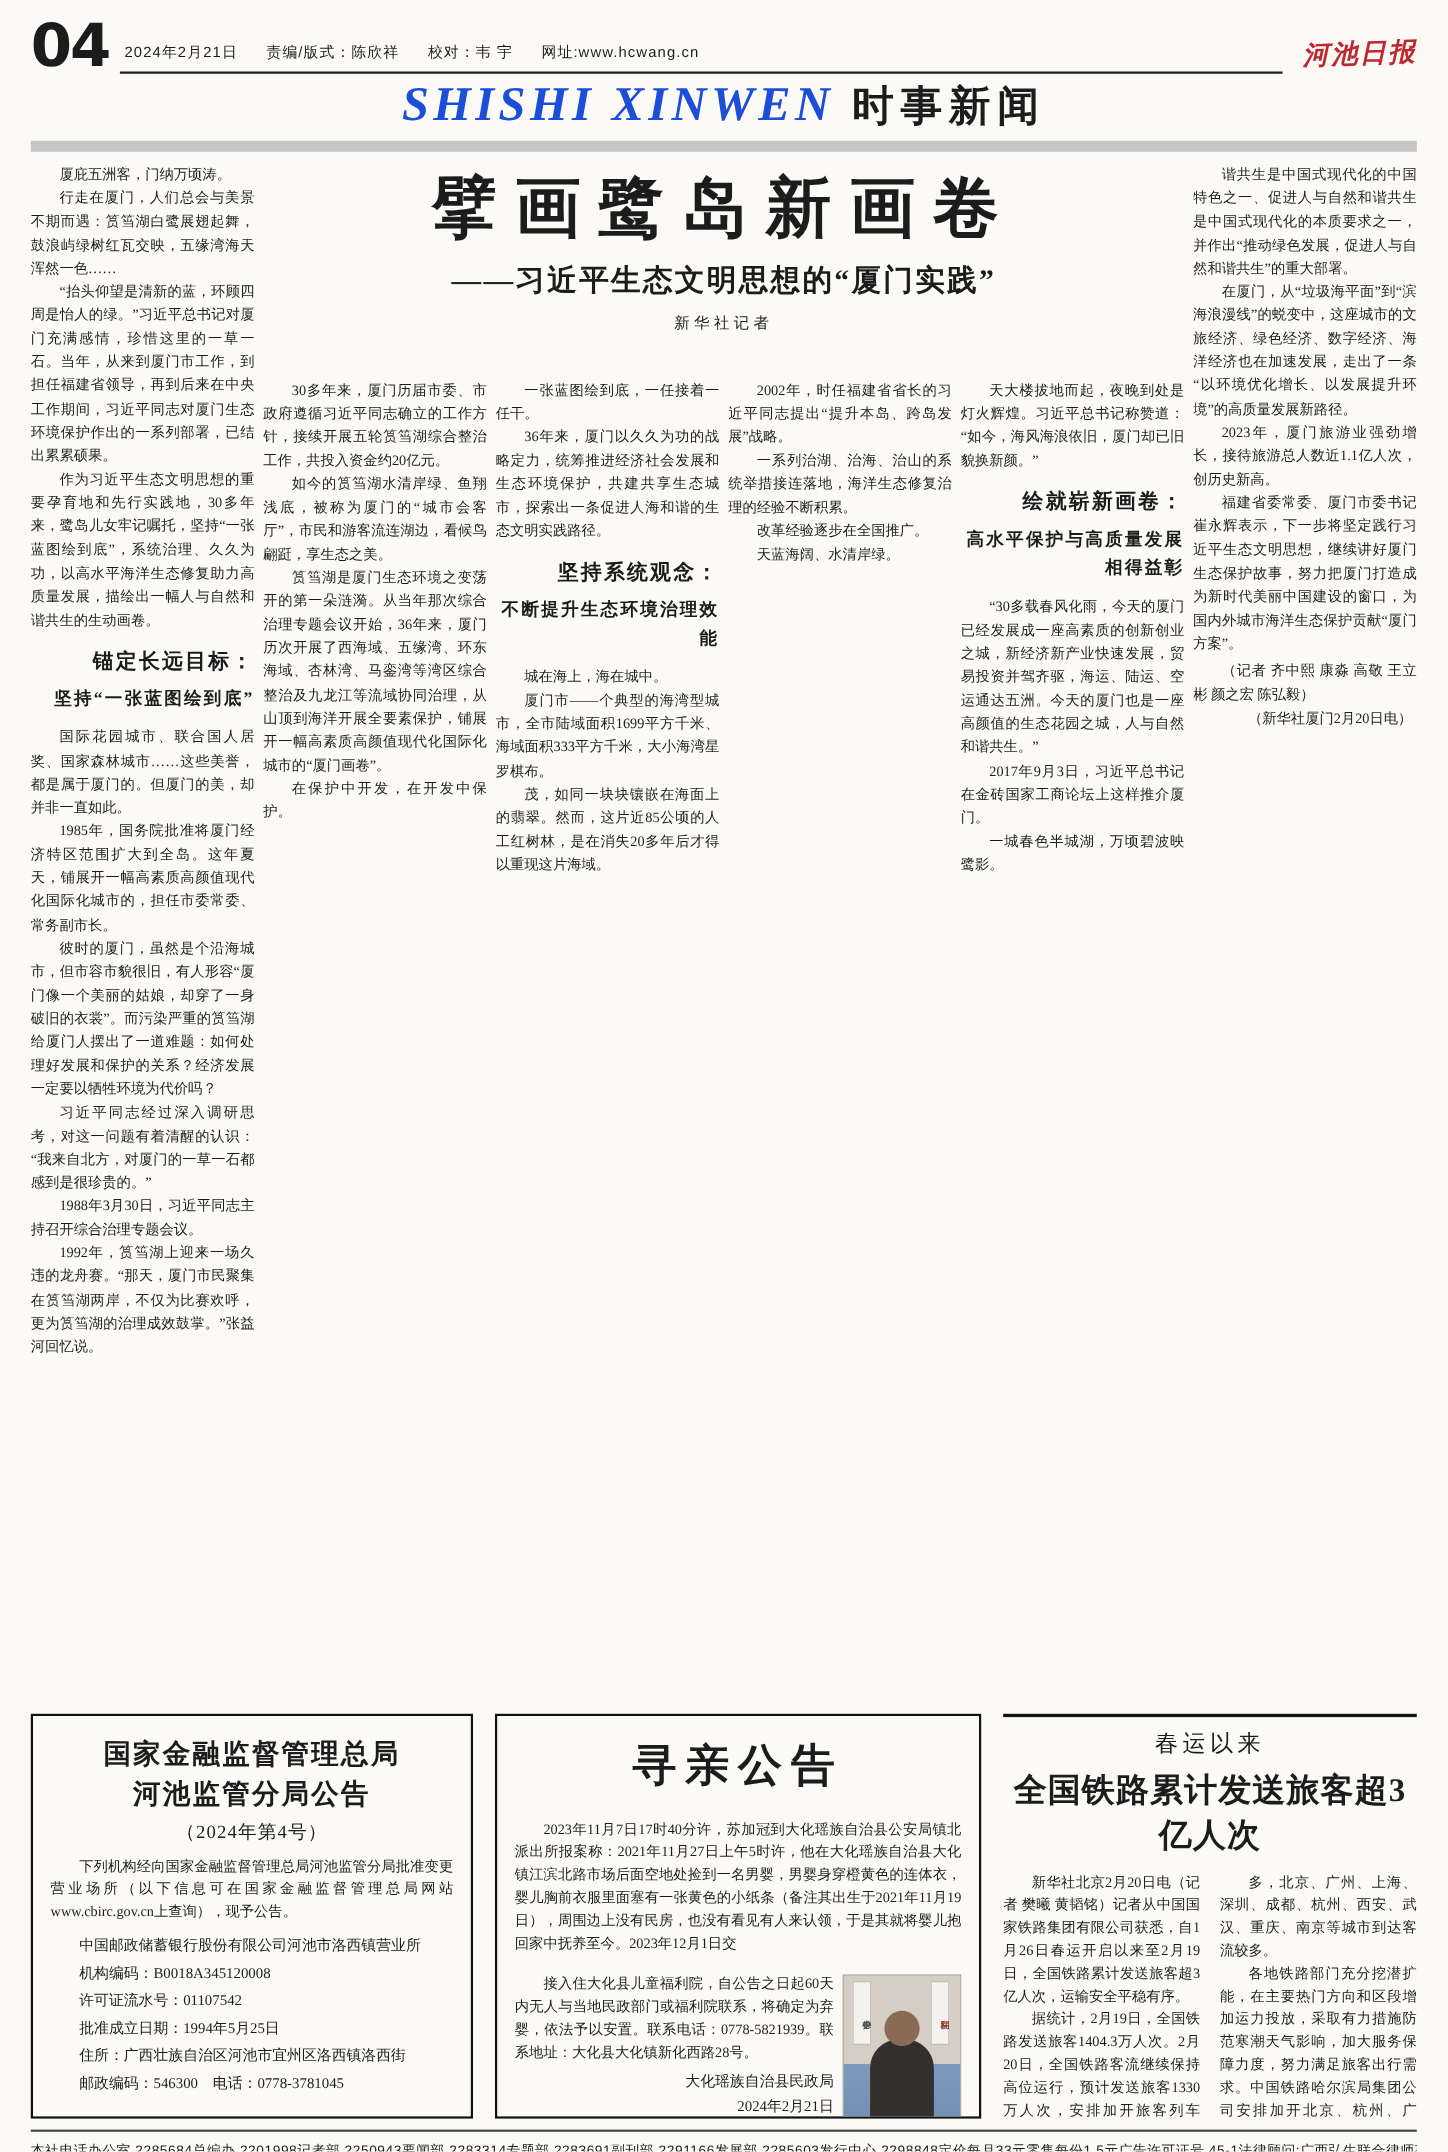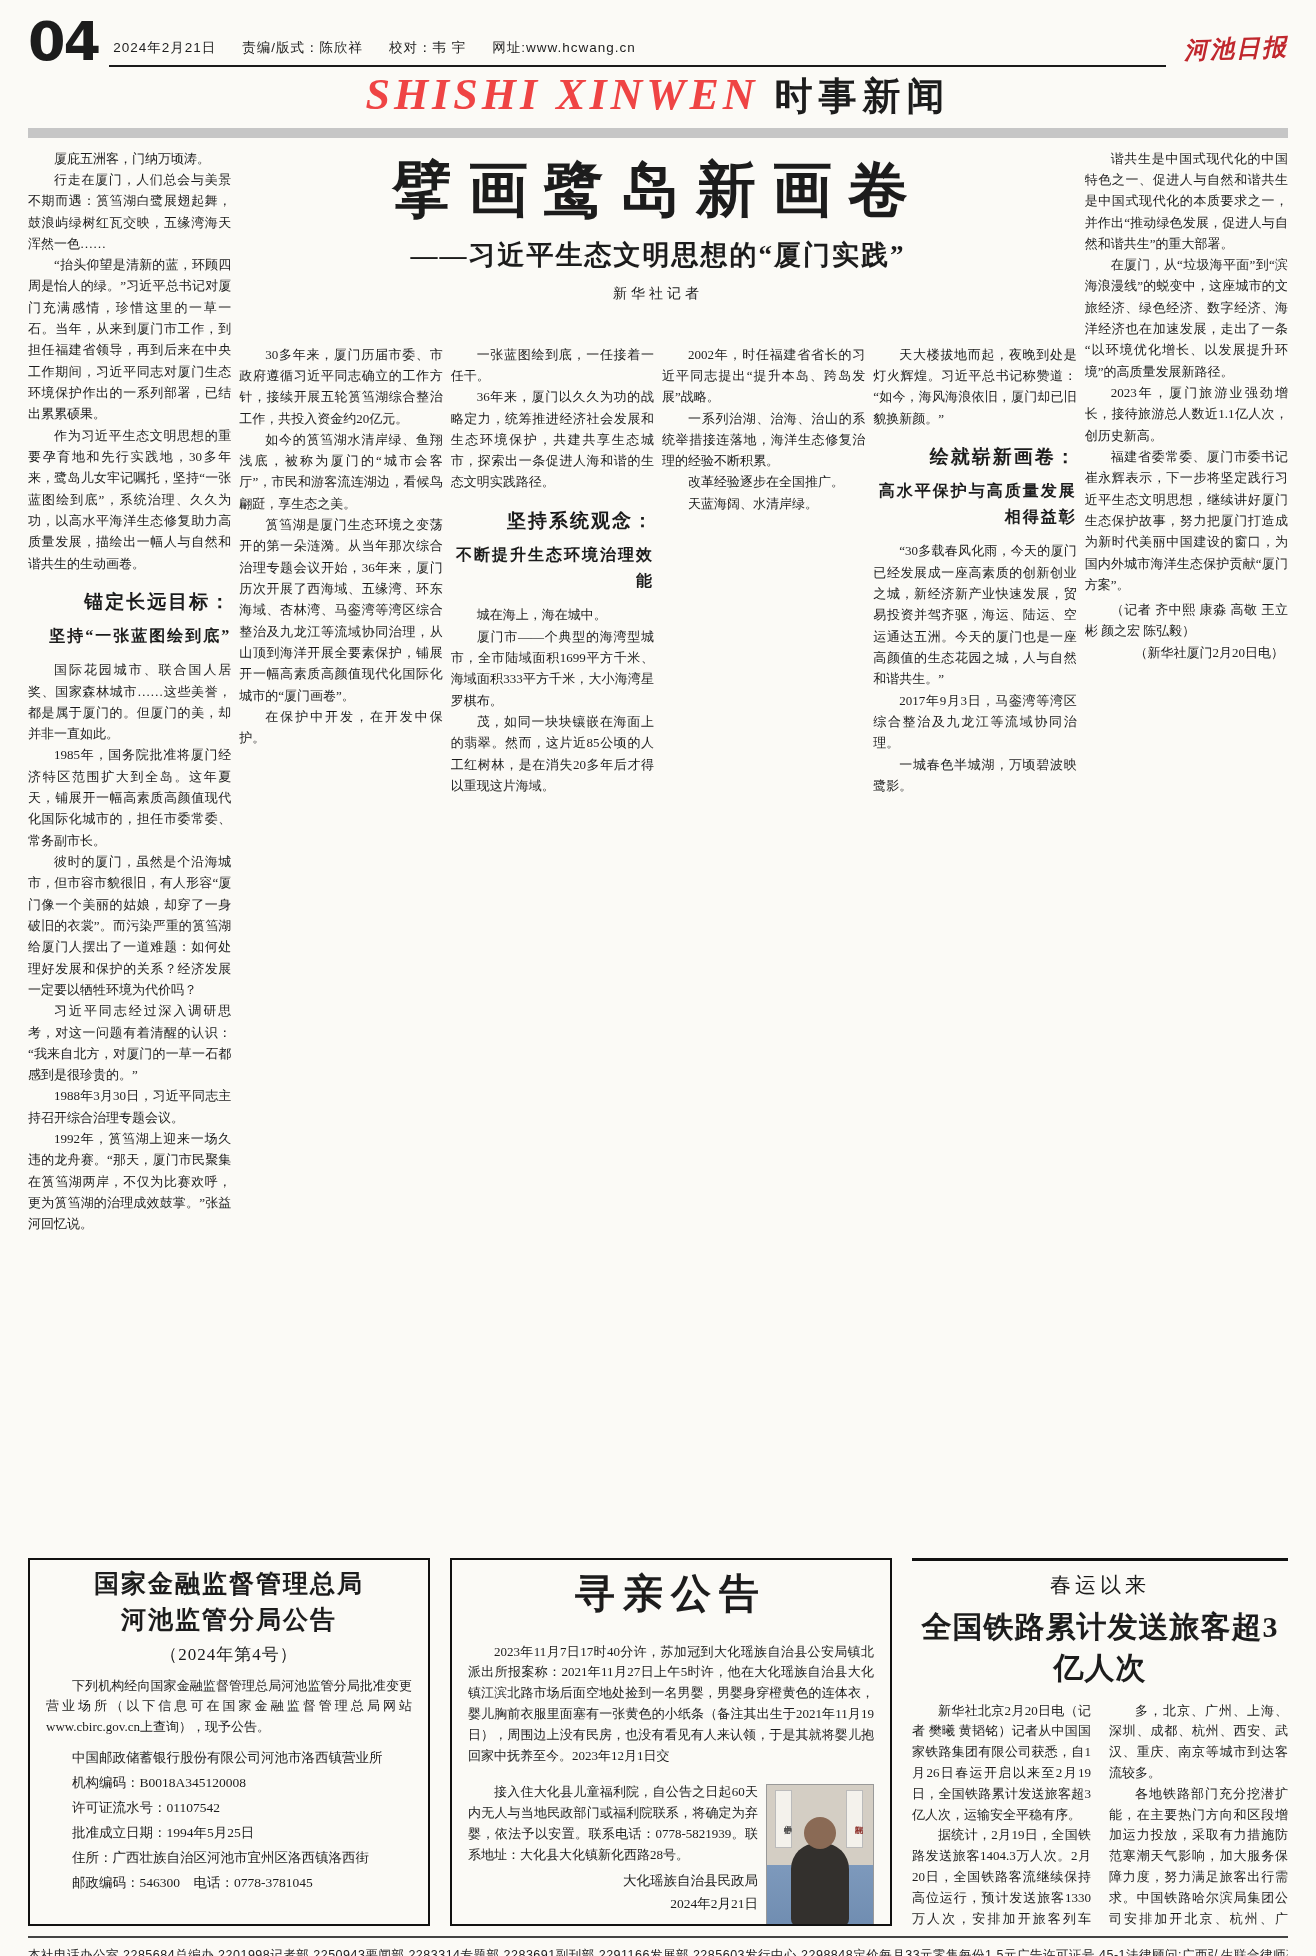--- a/index.html
+++ b/index.html
@@ -25,21 +25,21 @@
     font-family:"Liberation Sans","DejaVu Sans",sans-serif;
     display:flex;gap:26px;align-items:flex-end;
   }
   .masthead{
     color:#c0272d;font-style:italic;font-weight:bold;font-size:24px;
     padding:0 0 2px 18px;letter-spacing:2px;white-space:nowrap;
     font-family:"Liberation Serif",serif;transform:rotate(-2deg);
   }
   .section-band{text-align:center;margin-top:2px;white-space:nowrap;}
   .section-en{
-    color:#ef4444;font-weight:bold;font-style:italic;
+    color:#1d4ed8;font-weight:bold;font-style:italic;
     font-family:"Liberation Serif","DejaVu Serif",serif;
     font-size:44px;letter-spacing:4px;
   }
   .section-cn{
     font-family:"DejaVu Sans",sans-serif;font-weight:bold;
     font-size:38px;letter-spacing:6px;margin-left:16px;
   }
   .gray-strip{height:10px;background:#c6c6c6;margin-top:6px;}
 
   
@@ -71,21 +71,21 @@
   .subhead-sub{font-weight:bold;font-size:16px;margin-top:6px;letter-spacing:2px;}
 
   
   .bottom{
     margin-top:8px;
     display:grid;
     grid-template-columns:402px 442px 1fr;
     column-gap:20px;
     height:368px;
   }
-  .notice-box{border:2px solid #111;padding:4px 16px;overflow:hidden;background:#fbfaf6;}
+  .notice-box{border:2px solid #111;padding:15px 16px;overflow:hidden;background:#fbfaf6;}
   .fin-title{font-family:"DejaVu Sans",sans-serif;font-weight:bold;font-size:25px;
     text-align:center;letter-spacing:2px;line-height:1.3;margin-top:4px;}
   .fin-issue{text-align:center;font-size:17px;margin-top:6px;letter-spacing:1px;}
   .fin-body{font-size:13px;line-height:1.6;text-align:justify;margin-top:10px;}
   .fin-body p{margin:0;text-indent:2em;}
   .fin-details{margin:8px 0 0 26px;font-size:13.5px;line-height:1.85;}
   .fin-details p{margin:0;}
 
   .xq-title{font-family:"DejaVu Sans",sans-serif;font-weight:bold;font-size:40px;
     text-align:center;letter-spacing:8px;margin:2px 0 21px;}
@@ -190,21 +190,21 @@
         <p>改革经验逐步在全国推广。</p>
         <p>天蓝海阔、水清岸绿。</p>
       </div>
     <div class="col col-body" style="grid-column:5;">
         <p>天大楼拔地而起，夜晚到处是灯火辉煌。习近平总书记称赞道：“如今，海风海浪依旧，厦门却已旧貌换新颜。”</p>
         <div class="subhead">
           <div class="subhead-main">绘就崭新画卷：</div>
           <div class="subhead-sub">高水平保护与高质量发展相得益彰</div>
         </div>
         <p>“30多载春风化雨，今天的厦门已经发展成一座高素质的创新创业之城，新经济新产业快速发展，贸易投资并驾齐驱，海运、陆运、空运通达五洲。今天的厦门也是一座高颜值的生态花园之城，人与自然和谐共生。”</p>
-        <p>2017年9月3日，马銮湾等湾区综合整治及九龙江等流域协同治理。</p>
+        <p>2017年9月3日，习近平总书记在金砖国家工商论坛上这样推介厦门。</p>
         <p>一城春色半城湖，万顷碧波映鹭影。</p>
       </div>
 
     <div class="col col-full" style="grid-column:6;">
         <p>谐共生是中国式现代化的中国特色之一、促进人与自然和谐共生是中国式现代化的本质要求之一，并作出“推动绿色发展，促进人与自然和谐共生”的重大部署。</p>
         <p>在厦门，从“垃圾海平面”到“滨海浪漫线”的蜕变中，这座城市的文旅经济、绿色经济、数字经济、海洋经济也在加速发展，走出了一条“以环境优化增长、以发展提升环境”的高质量发展新路径。</p>
         <p>2023年，厦门旅游业强劲增长，接待旅游总人数近1.1亿人次，创历史新高。</p>
         <p>福建省委常委、厦门市委书记崔永辉表示，下一步将坚定践行习近平生态文明思想，继续讲好厦门生态保护故事，努力把厦门打造成为新时代美丽中国建设的窗口，为国内外城市海洋生态保护贡献“厦门方案”。</p>
         <p class="credit">（记者 齐中熙 康淼 高敬 王立彬 颜之宏 陈弘毅）</p>
         <p class="wire">（新华社厦门2月20日电）</p>

